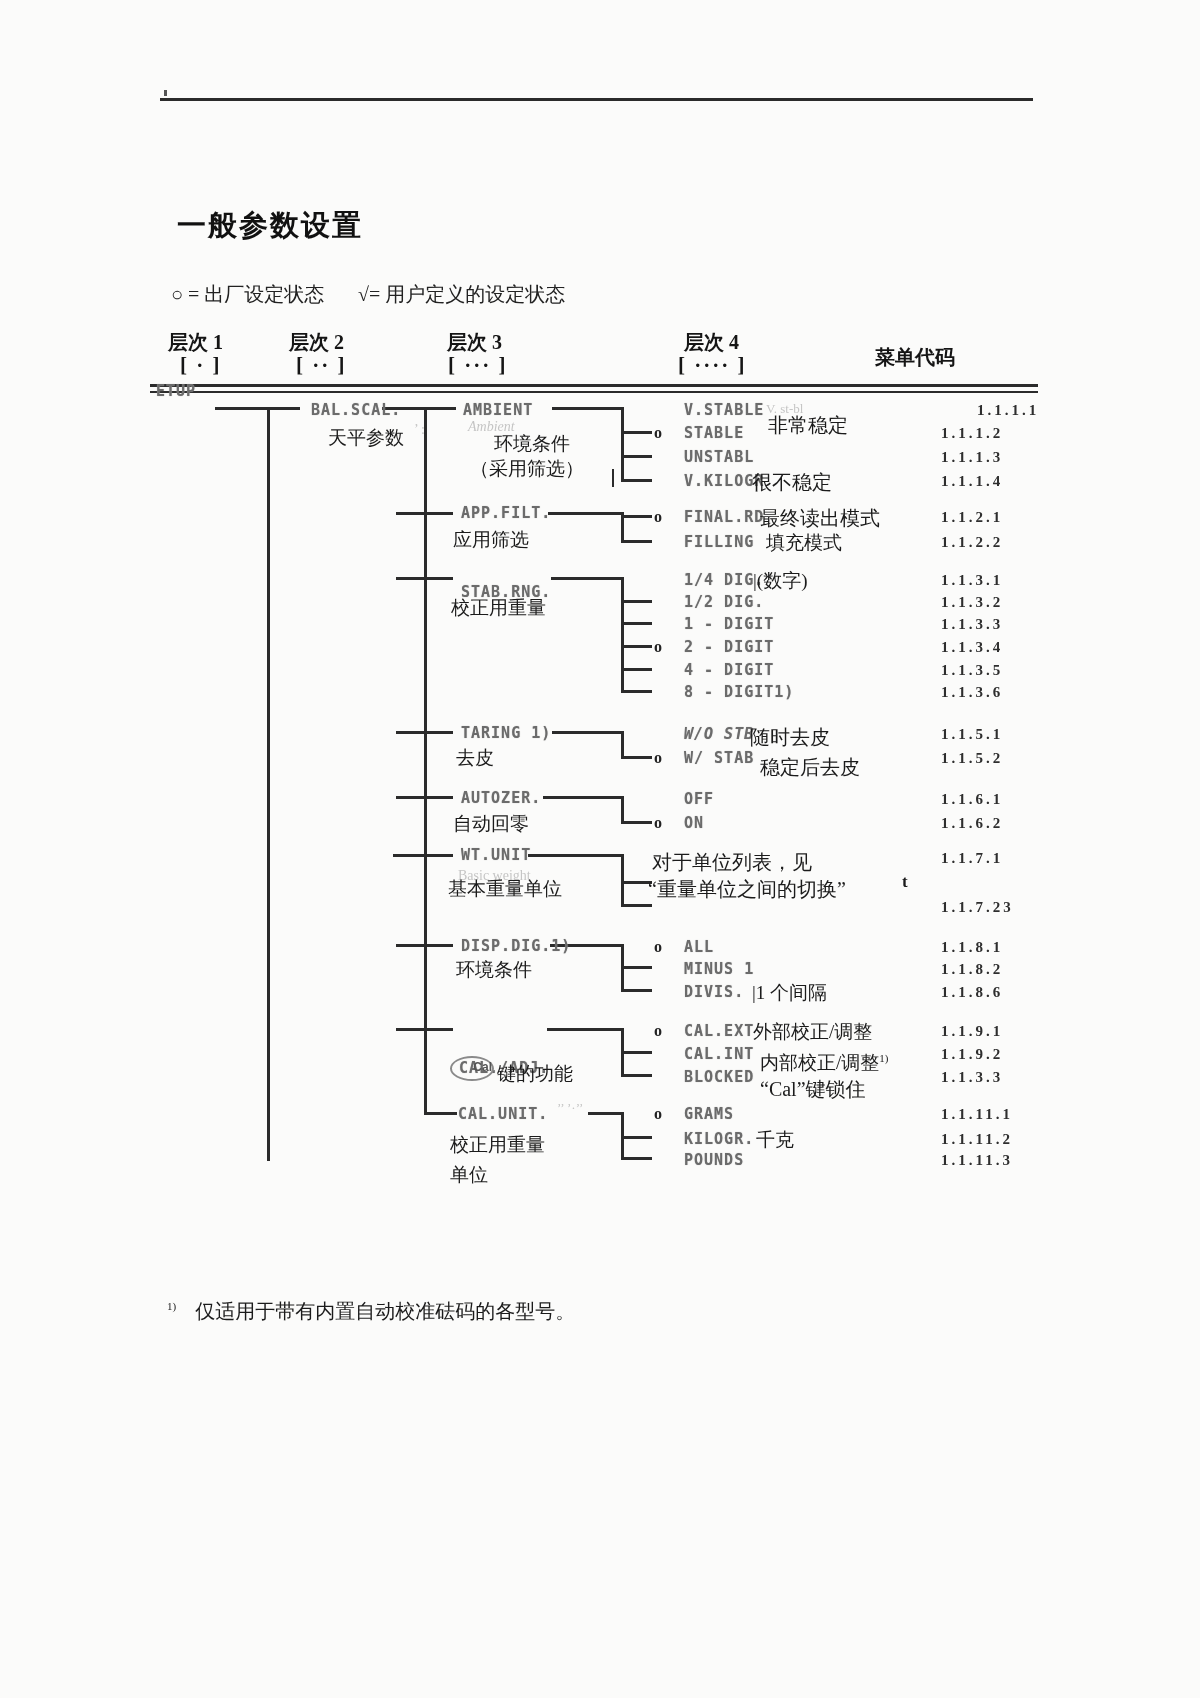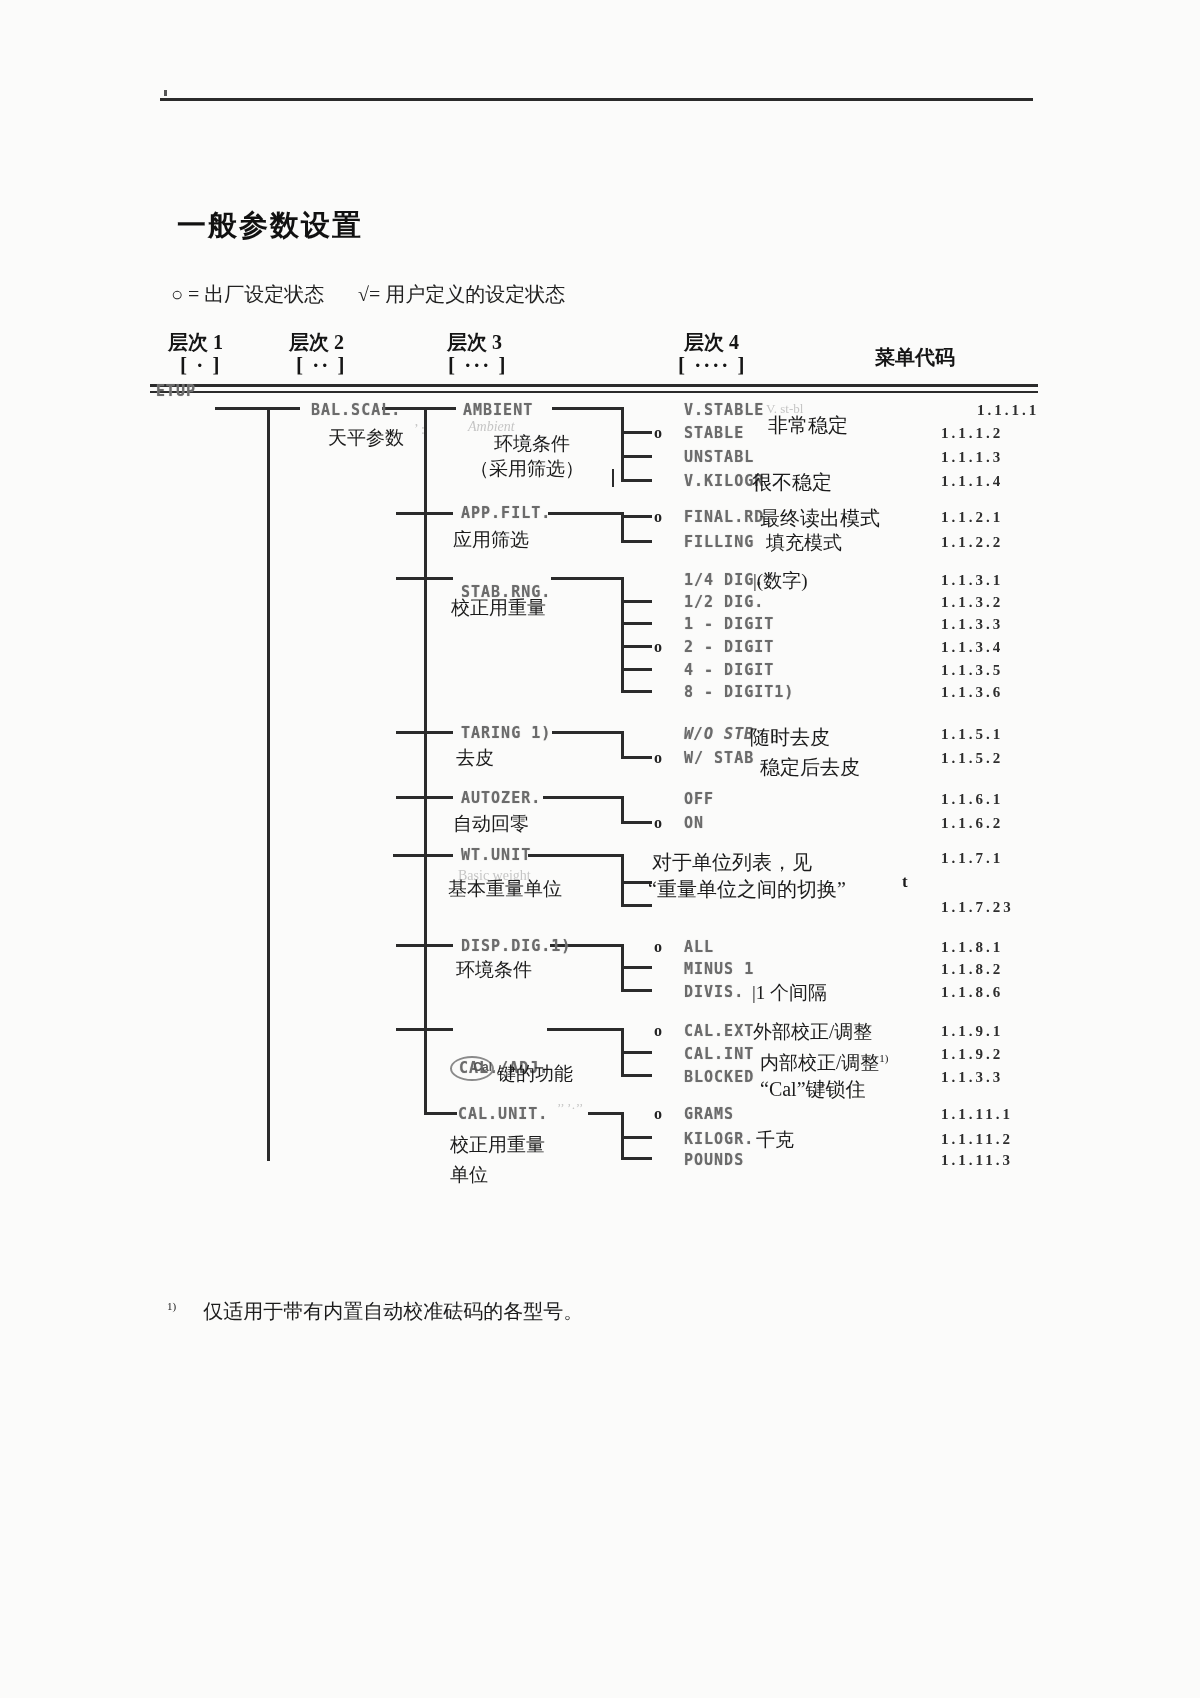--- a/index.html
+++ b/index.html
@@ -216,16 +216,16 @@
   <div class="lcd" style="left:684px;top:1104px;">GRAMS</div>
   <div class="code" style="left:941px;top:1104px;">1.1.11.1</div>
   <div class="lcd" style="left:684px;top:1129px;">KILOGR.</div>
   <div class="cn" style="left:756px;top:1128px;">千克</div>
   <div class="code" style="left:941px;top:1129px;">1.1.11.2</div>
   <div class="lcd" style="left:684px;top:1150px;">POUNDS</div>
   <div class="code" style="left:941px;top:1150px;">1.1.11.3</div>
 
   <div class="fnote" style="left:167px;top:1298px;">
     <span class="sup">1)</span>
-    <span style="margin-left:22px;">仅适用于带有内置自动校准砝码的各型号。</span>
+    <span style="margin-left:14px;">仅适用于带有内置自动校准砝码的各型号。</span>
   </div>
 
 </div>
 
 </body></html>

